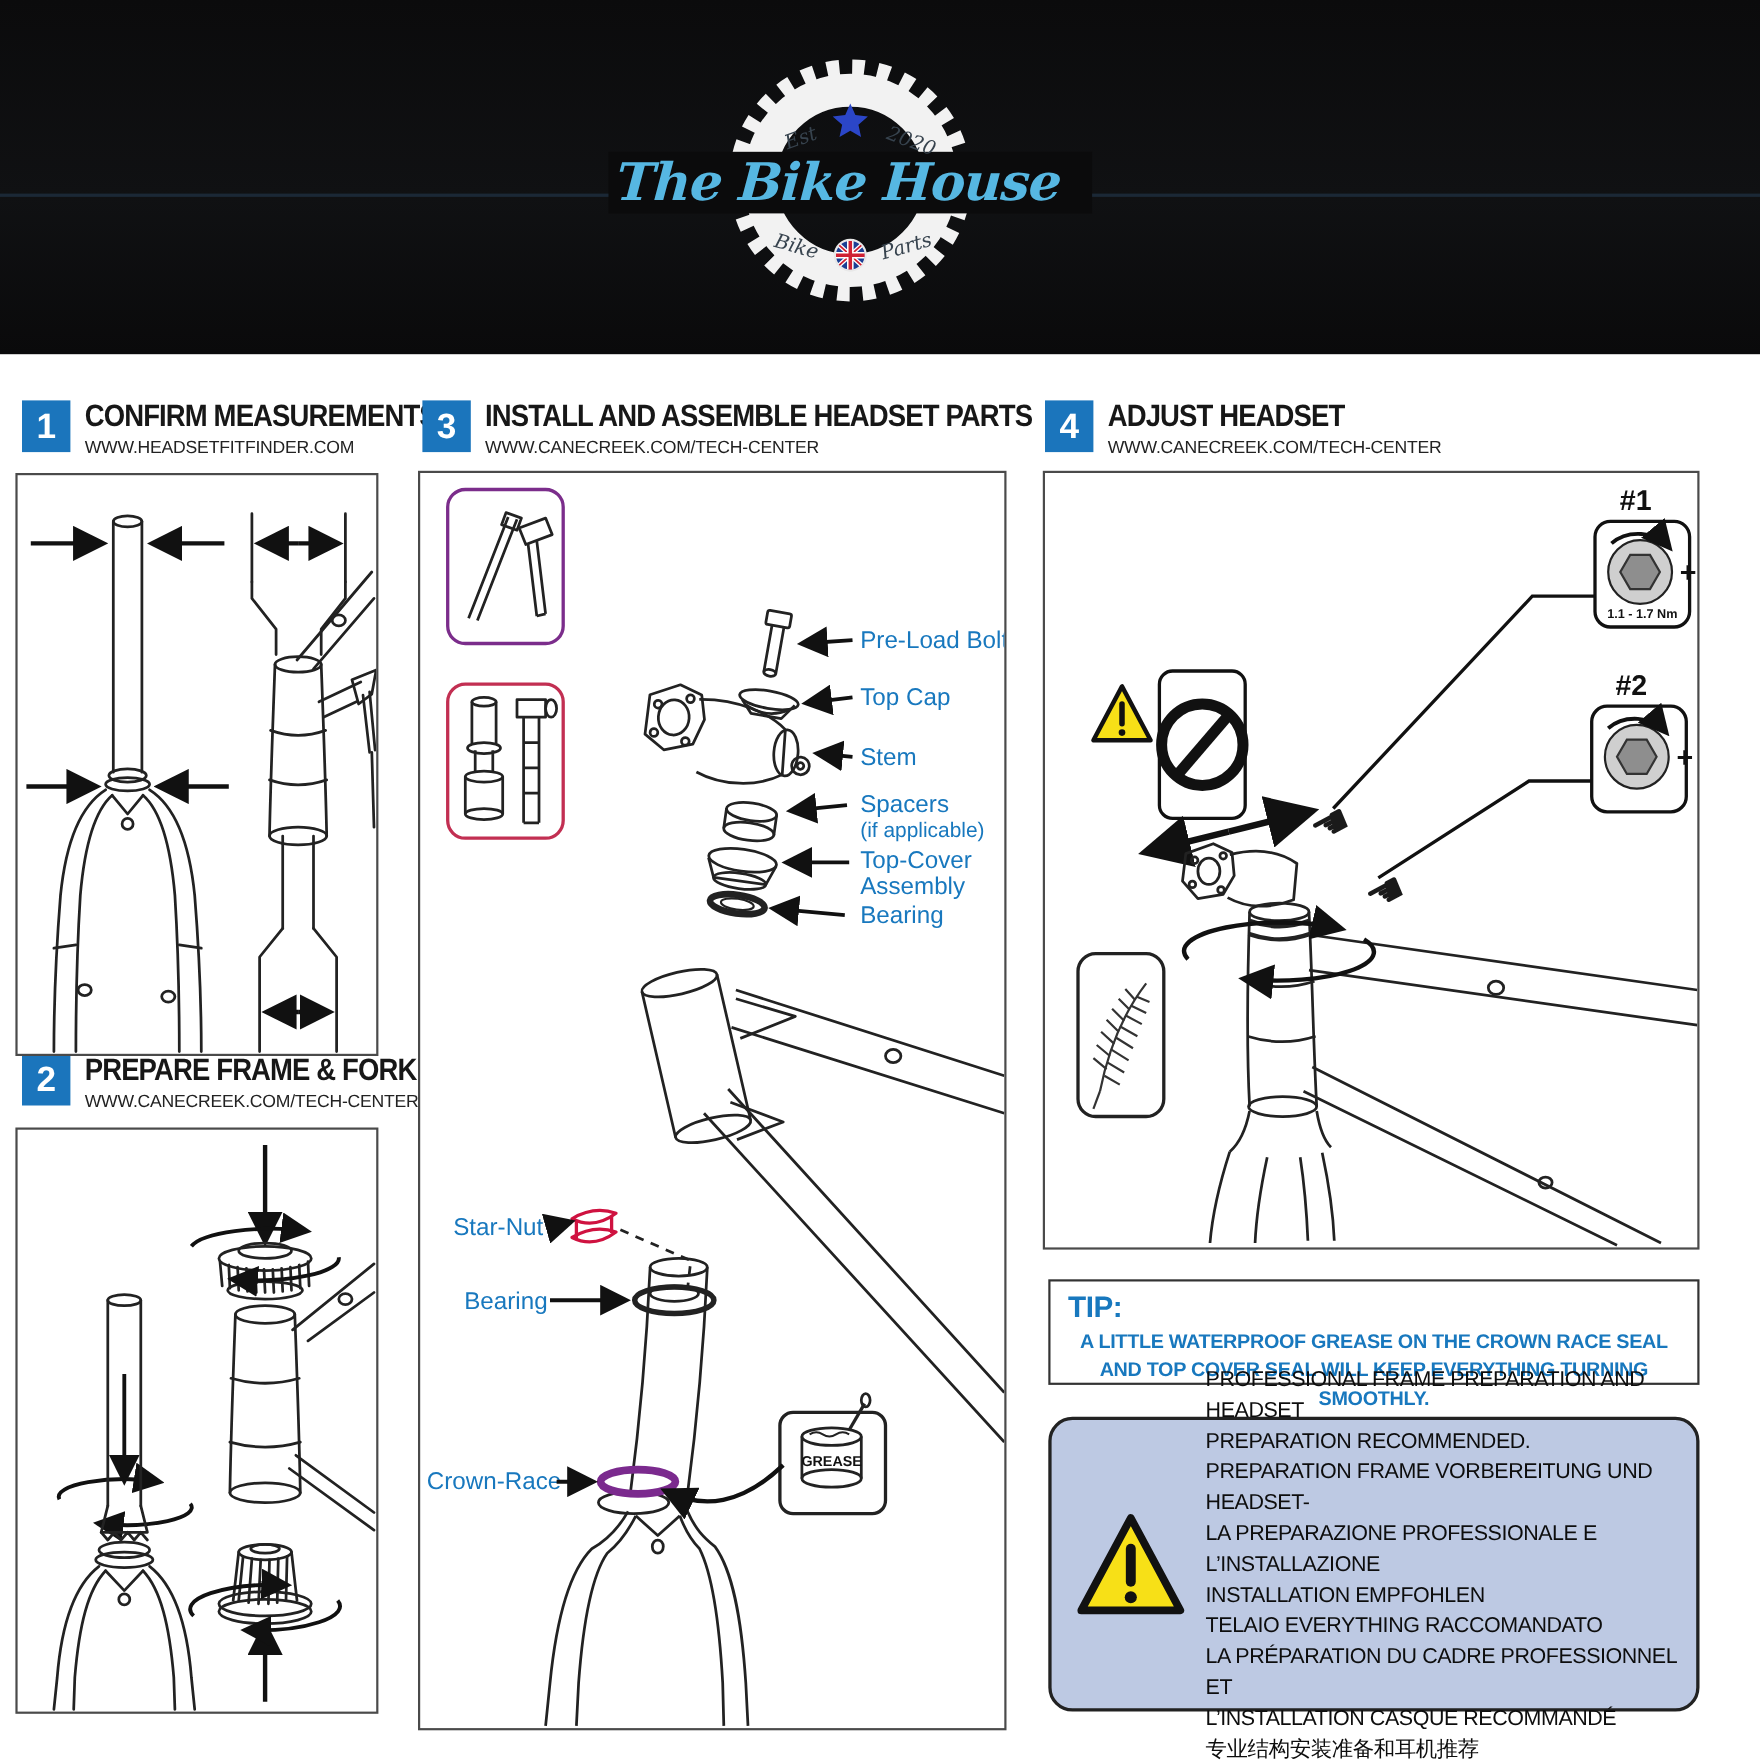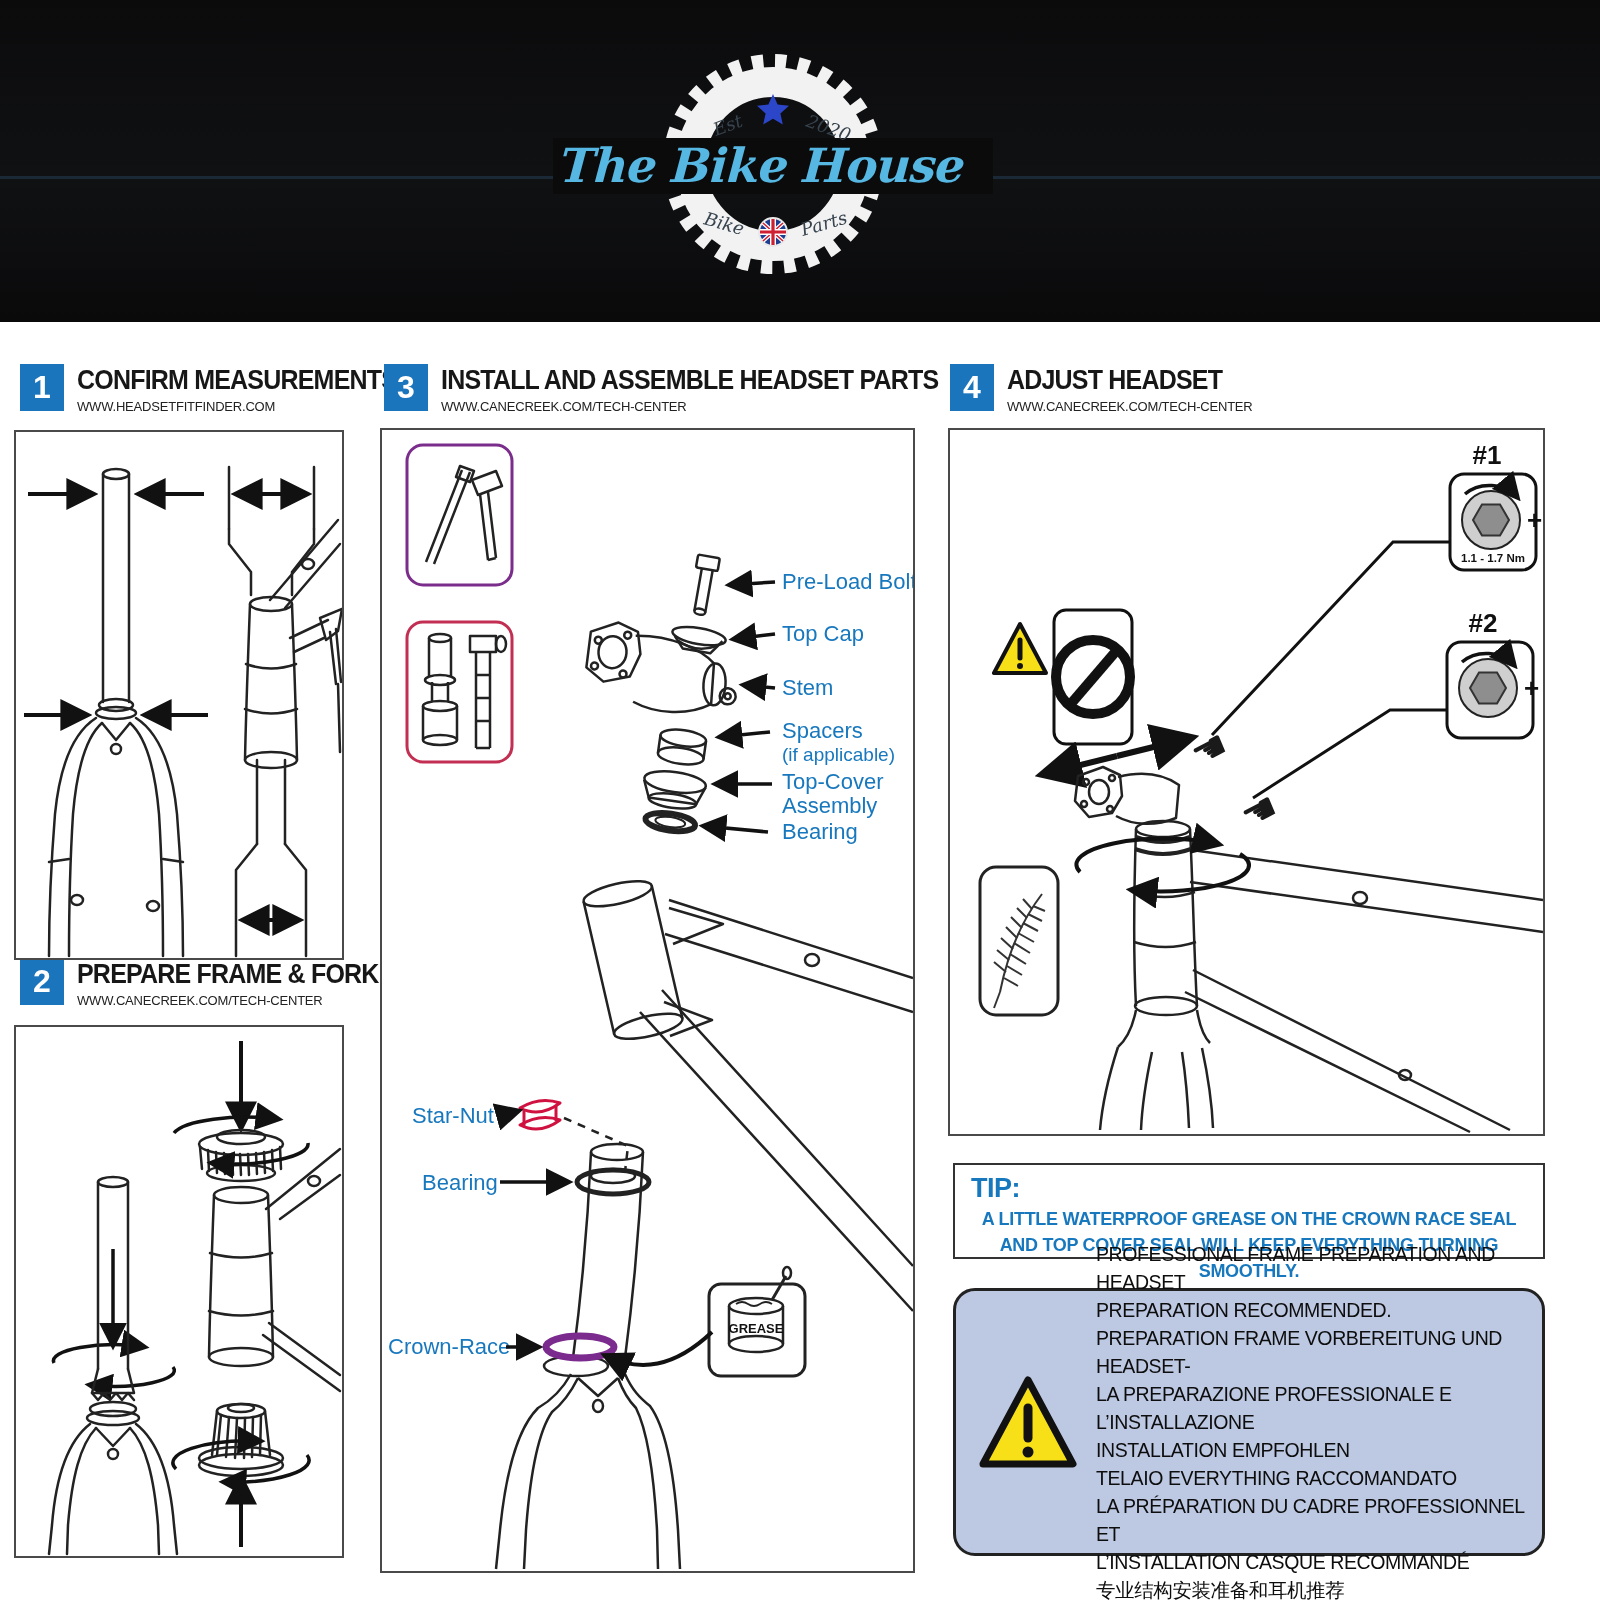--- a/index.html
+++ b/index.html
@@ -12,21 +12,21 @@
   .banner-line{position:absolute;top:176px;height:3px;background:#1b2836;}
   .bl-left{left:0;width:560px;}
   .bl-right{left:985px;width:615px;}
   .logo-svg{position:absolute;left:553px;top:14px;}
   
   .sh{position:absolute;display:flex;gap:13px;align-items:flex-start;}
   .sh-num{width:44px;height:47px;background:#1b75bc;color:#fff;font-weight:bold;font-size:32px;
           display:flex;align-items:center;justify-content:center;flex:0 0 auto;}
   .sh-title{font-size:25px;font-weight:bold;color:#171717;letter-spacing:-0.8px;line-height:1.05;
             transform:scaleY(1.12);transform-origin:top left;white-space:nowrap;}
-  .sh-url{font-size:13px;color:#222;letter-spacing:-0.2px;margin-top:9px;white-space:nowrap;}
+  .sh-url{font-size:16px;color:#222;letter-spacing:-0.2px;margin-top:9px;white-space:nowrap;}
   
   .frame{position:absolute;border:2px solid #4a4a4a;background:#fff;box-sizing:border-box;}
   
   .tip{position:absolute;left:953px;top:1163px;width:592px;height:96px;box-sizing:border-box;
        border:2px solid #333;background:#fff;padding:8px 16px;}
   .tip-h{color:#1878be;font-weight:bold;font-size:27px;letter-spacing:-0.5px;}
   .tip-b{color:#1878be;font-weight:bold;font-size:18px;line-height:1.45;letter-spacing:-0.3px;margin-top:2px;text-align:center;}
   
   .warn{position:absolute;left:953px;top:1288px;width:592px;height:268px;box-sizing:border-box;
         background:#bdc9e3;border:3px solid #222;border-radius:22px;display:flex;align-items:center;}

